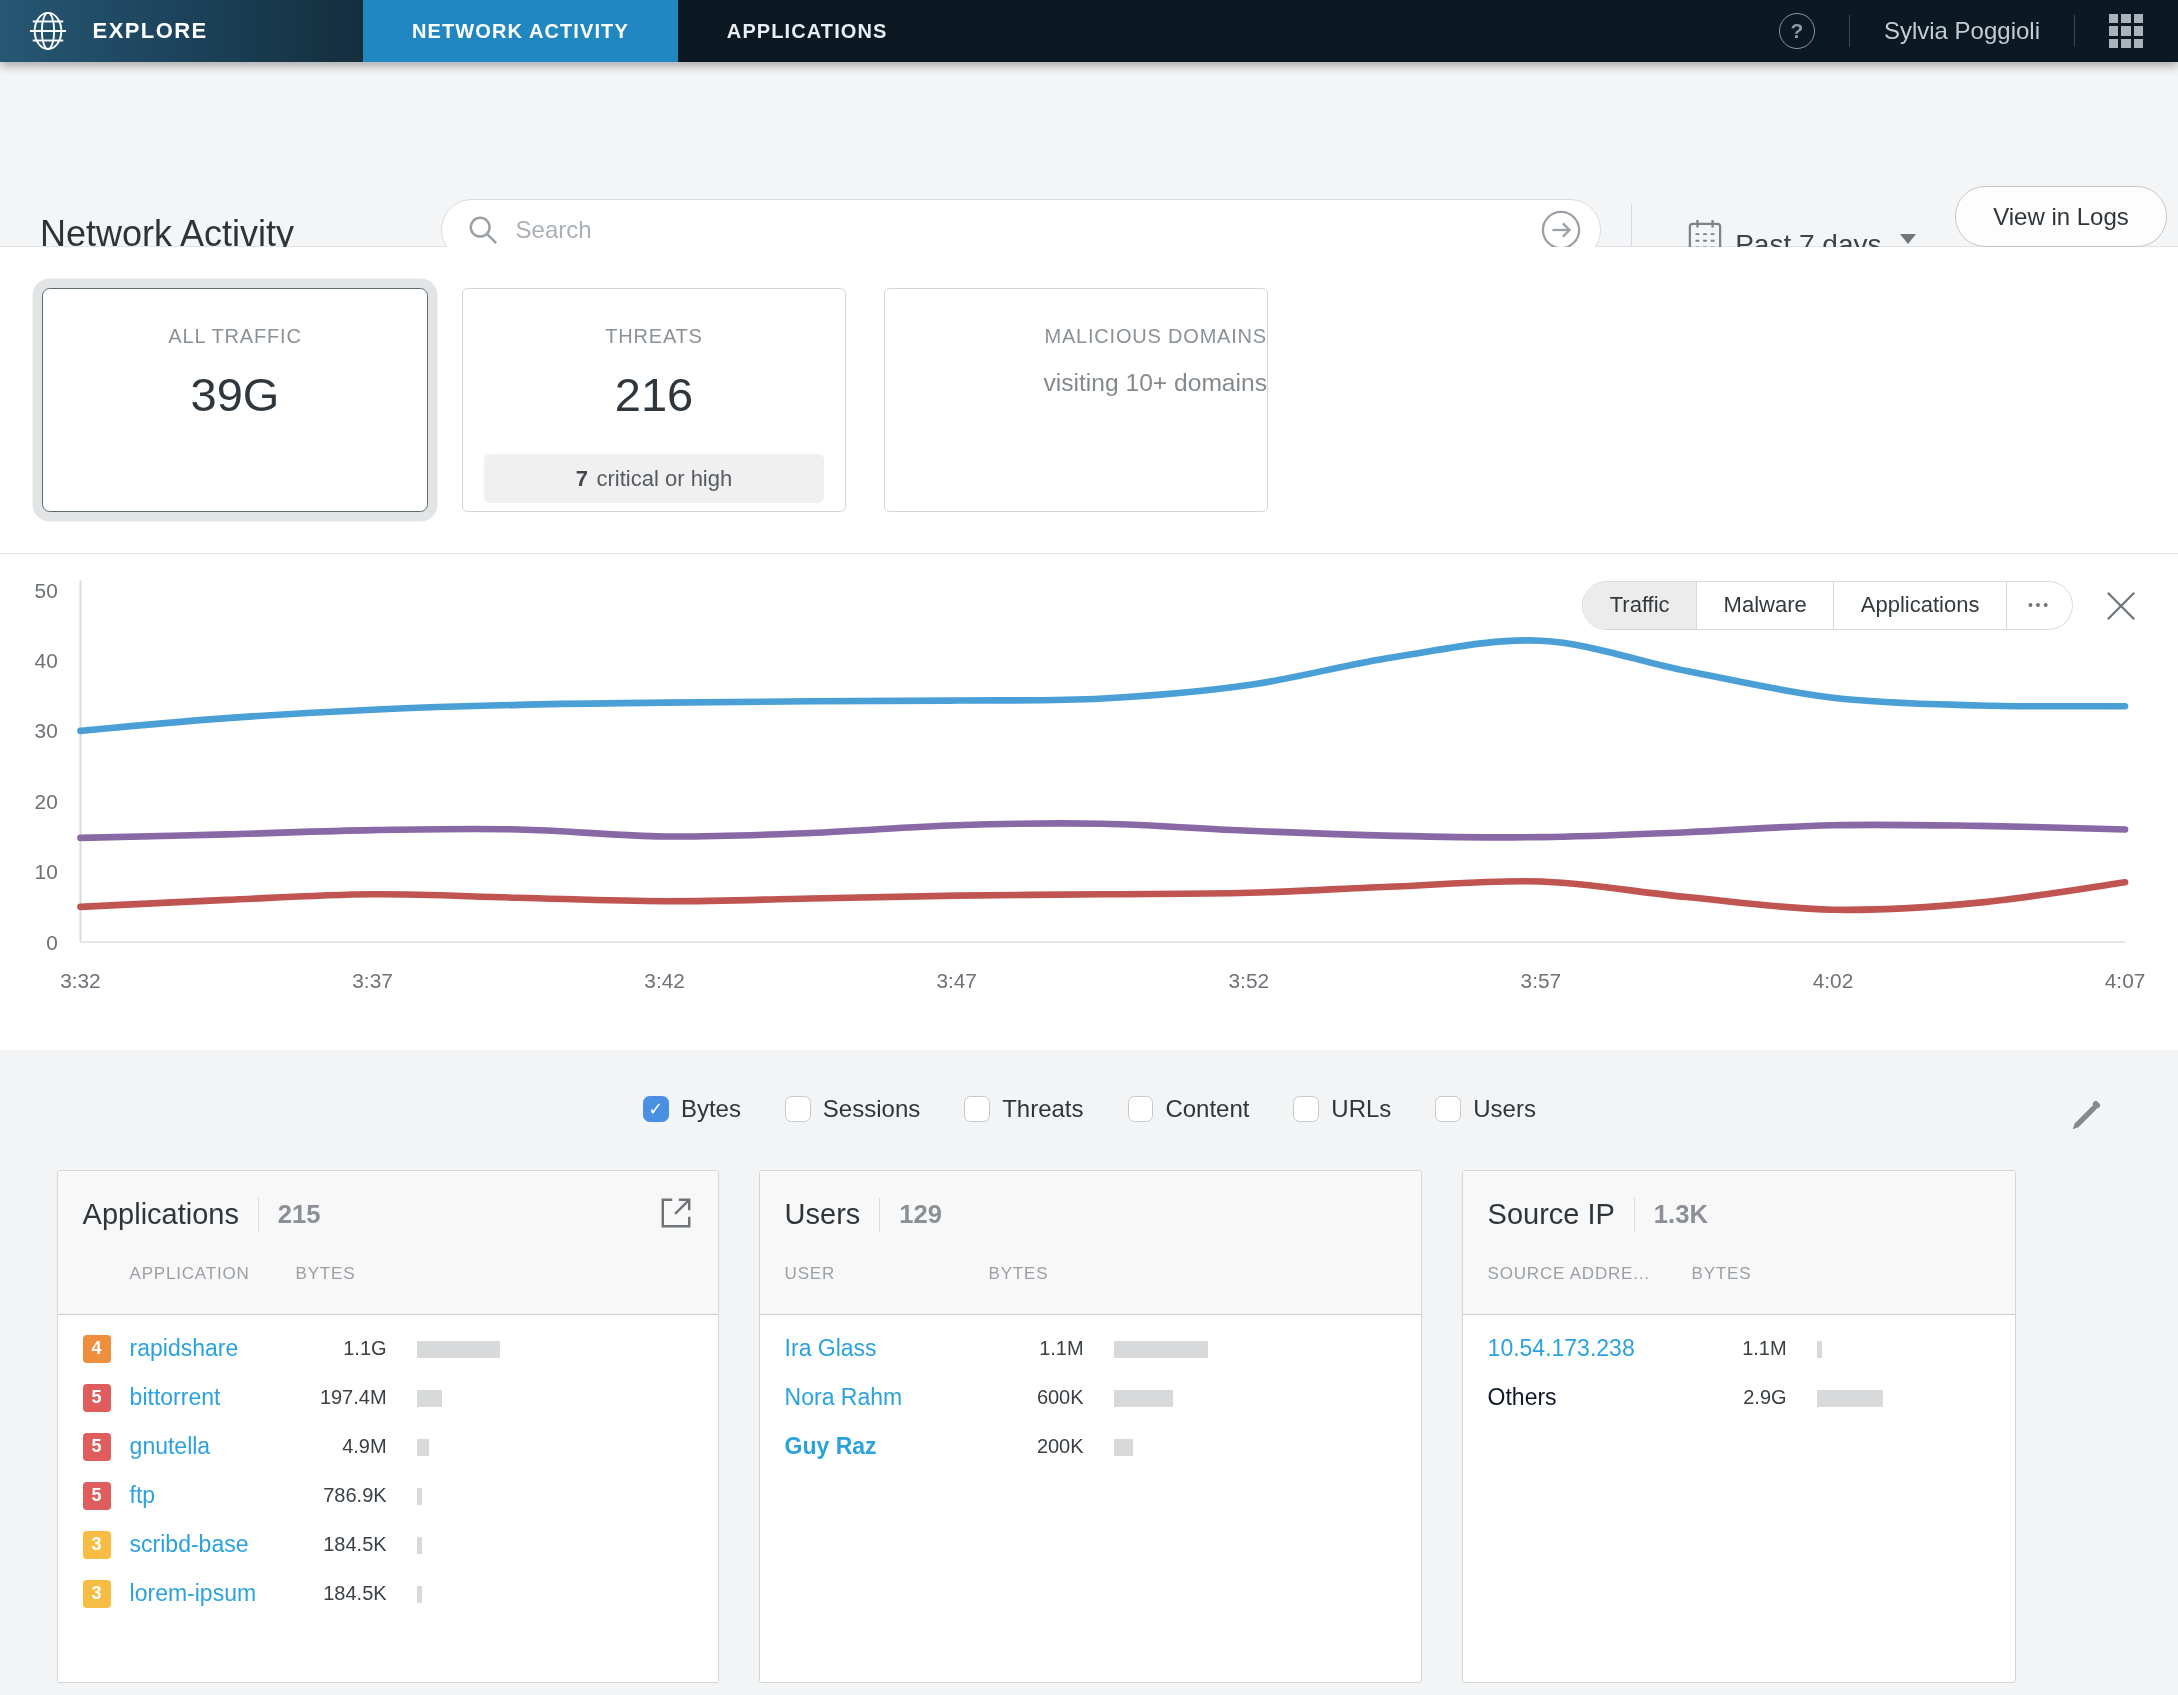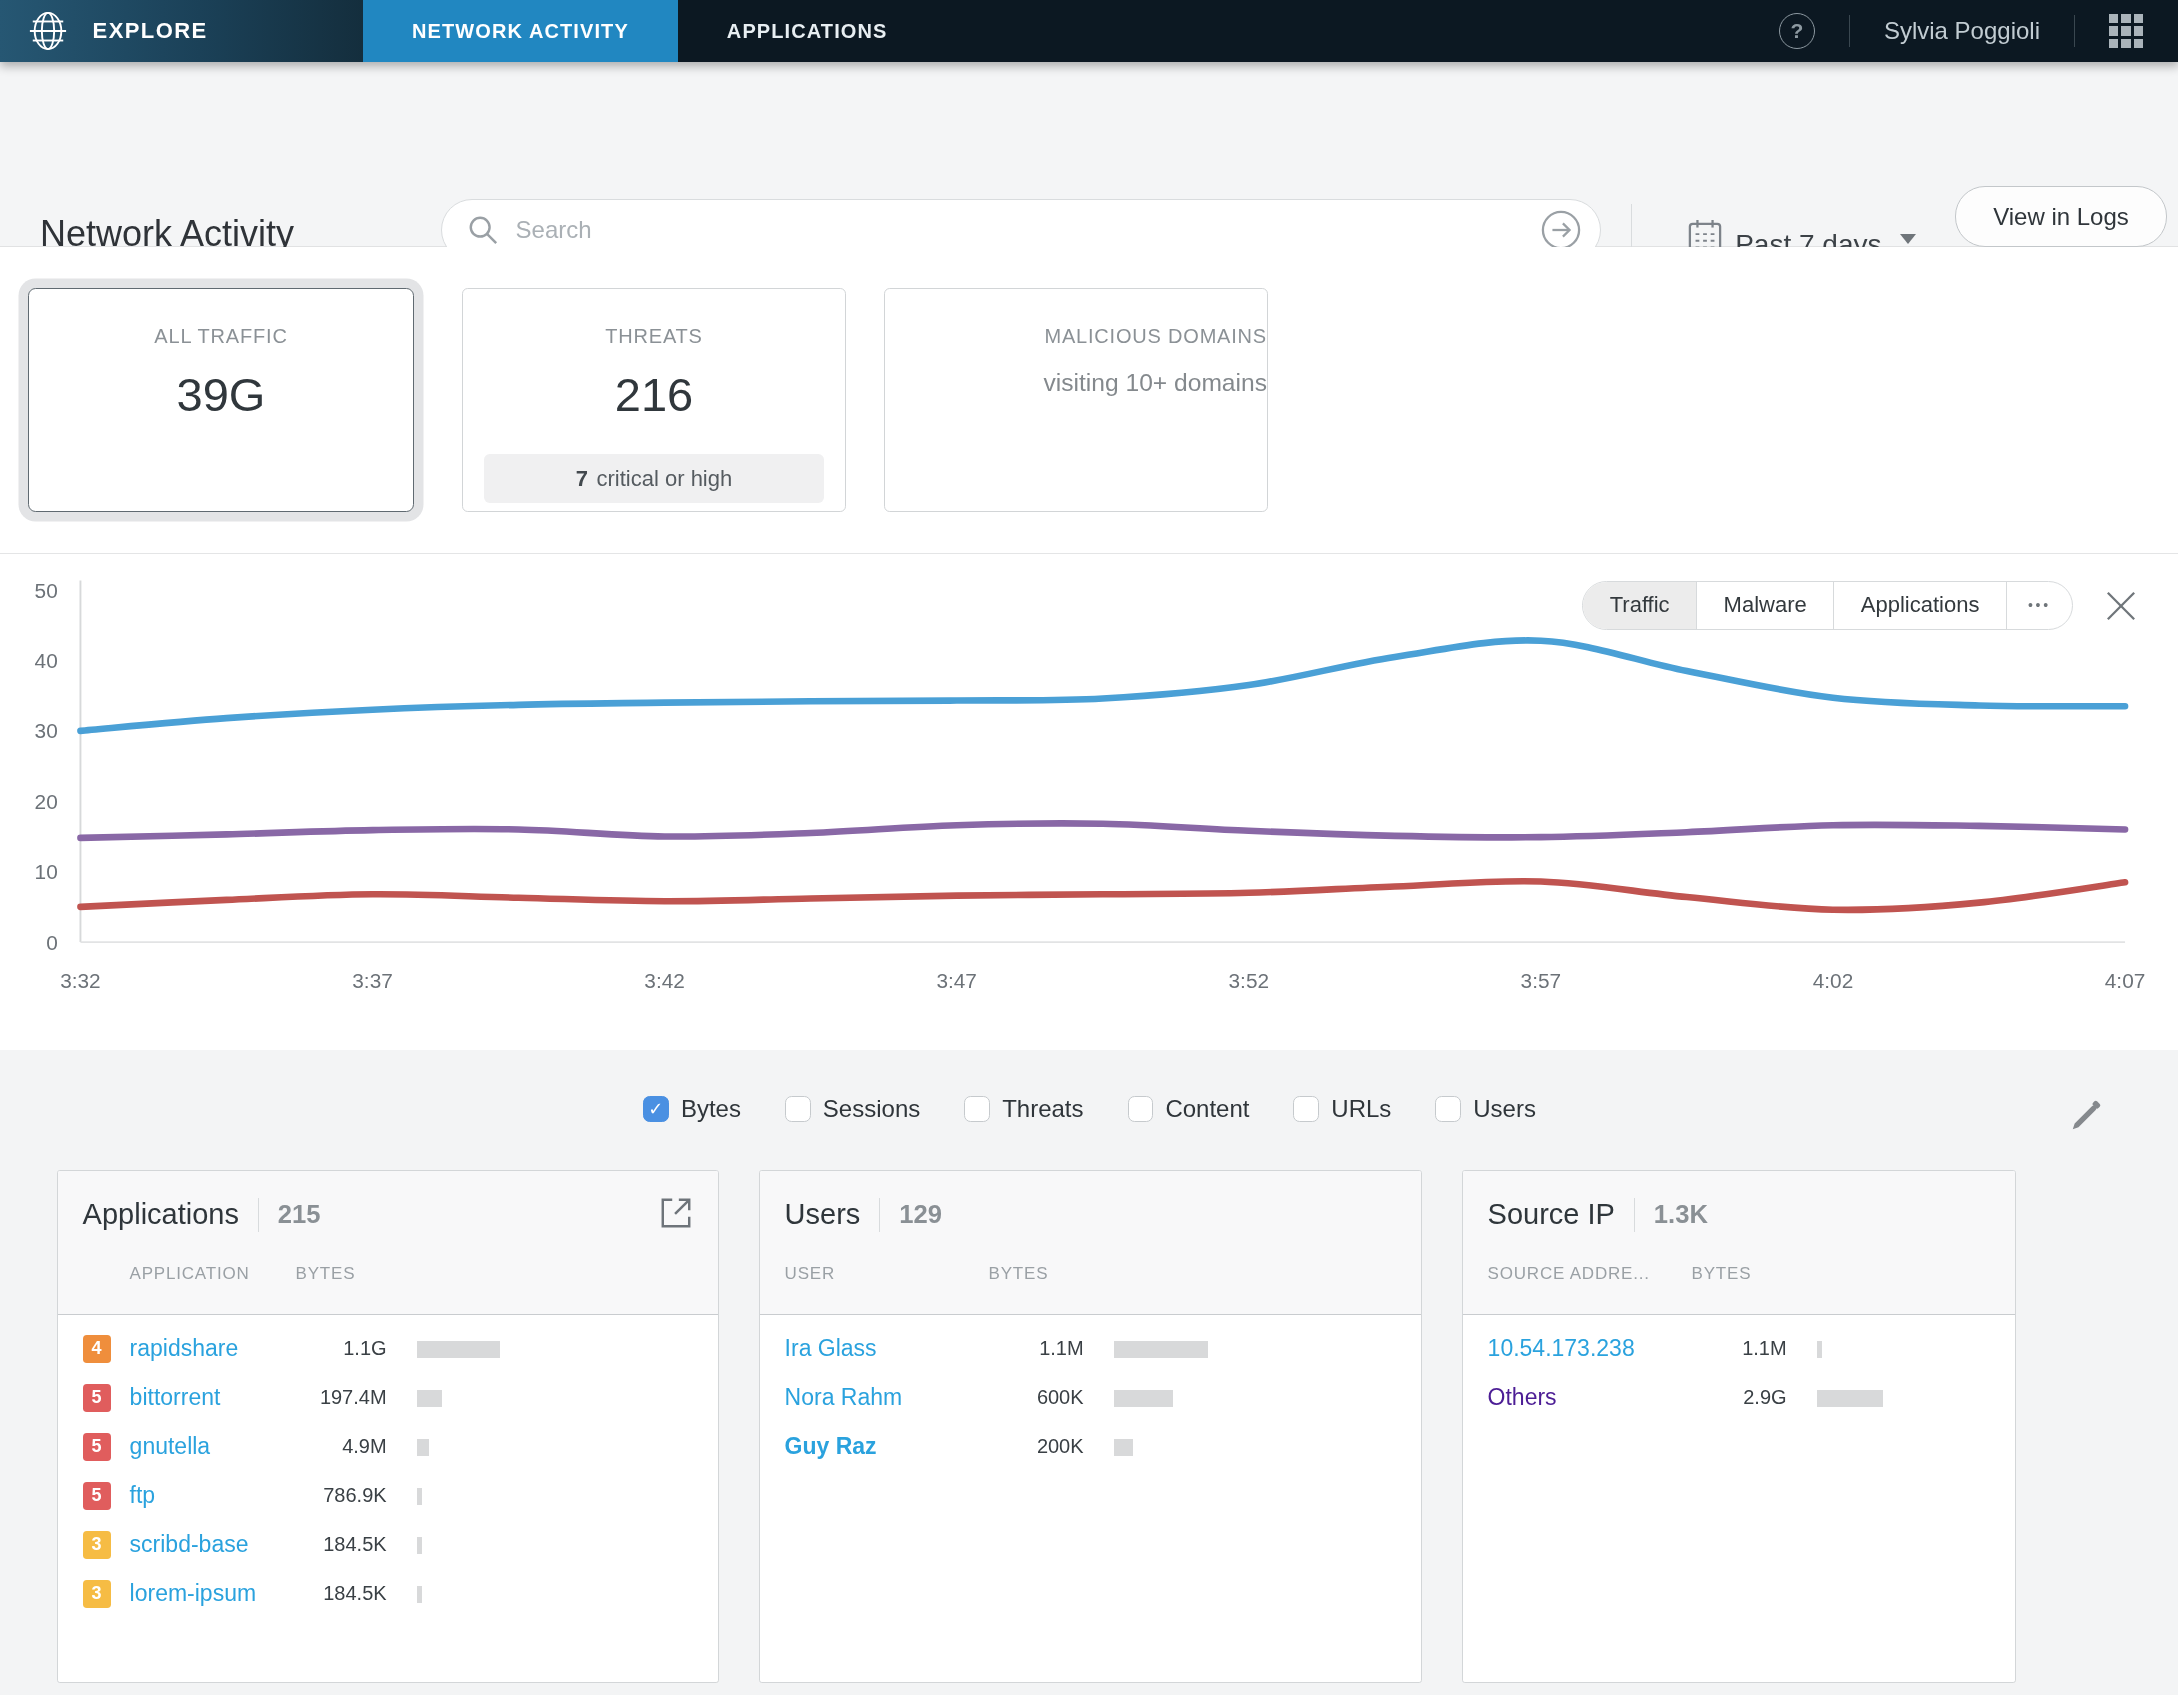--- a/index.html
+++ b/index.html
@@ -37,21 +37,21 @@
   .chev { width:0; height:0; border-left:8.5px solid transparent; border-right:8.5px solid transparent;
           border-top:10.4px solid #6f757a; margin-left:5.7px; margin-top:3.8px; }
   .viewlogs { position:absolute; left:1955px; top:124px; width:212px; height:61px; border:0.9px solid #c3c7ca;
               border-radius:30px; background:#fdfdfd; font-size:24px; color:#2f353a; display:flex;
               align-items:center; justify-content:center; cursor:pointer; }
 
   
   .cards-section { height:306px; background:#ffffff; position:relative; }
   .card { position:absolute; top:41px; height:224px; background:#fff; border:0.9px solid #d2d5d7; border-radius:5.7px; text-align:center; }
   .card.selected { border:1.9px solid #606a71; border-radius:7.6px; box-shadow:0 0 0 9.5px #e3e4e6; }
-  .card1 { left:28px; width:386px; }
+  .card1 { left:42px; width:386px; }
   .card2 { left:462px; width:384px; }
   .card3 { left:884px; width:384px;text-align:right; }
   .card-label { margin-top:36px; font-size:20px; color:#8b9196; letter-spacing:0.8px; }
   .card-value { margin-top:19px; font-size:47px; color:#30373c; }
   .card-value .suffix { font-size:35px; color:#6e757a; }
   .card-sub { margin-top:21px; font-size:24.6px; color:#84898d; }
   .card-badge { position:absolute; left:21px; right:21px; bottom:7.6px; height:49px; background:#f0f0f1;
                 border-radius:5.7px; font-size:22px; color:#555b60; display:flex; align-items:center; justify-content:center; gap:8.5px; }
   .card-badge b { color:#43494e; }
 
@@ -91,21 +91,21 @@
   .grid-badge .colA { grid-column:2; } .grid-plain .colA { grid-column:1; }
   .export-btn { position:absolute; top:24.6px; right:24.6px; cursor:pointer; }
 
   .rows { padding:9.5px 24.6px; }
   .trow { display:grid; align-items:center; height:49px; }
   .trow.grid-plain { grid-template-columns:189px 95px 1fr; column-gap:15px; }
   .trow.has-badge { grid-template-columns:32px 151px 91px 1fr; column-gap:15px; }
   .badge { width:28px; height:28px; border-radius:3.8px; color:#fff; font-size:18px; font-weight:bold;
            display:flex; align-items:center; justify-content:center; }
   .rname { font-size:23px; color:#2aa2de; text-decoration:none; cursor:pointer; }
-  .rname.plain { color:#4c1d95; cursor:default; }
+  .rname.plain { color:#0f172a; cursor:default; }
   .rname.bold { font-weight:bold; }
   .rbytes { font-size:20px; color:#3a4045; text-align:right; }
   .rbar { padding-left:15px; }
   .bar { display:inline-block; height:17px; background:#d8d9da; vertical-align:middle; }
 
   svg { display:block; }
 </style>
 </head>
 <body>
 

